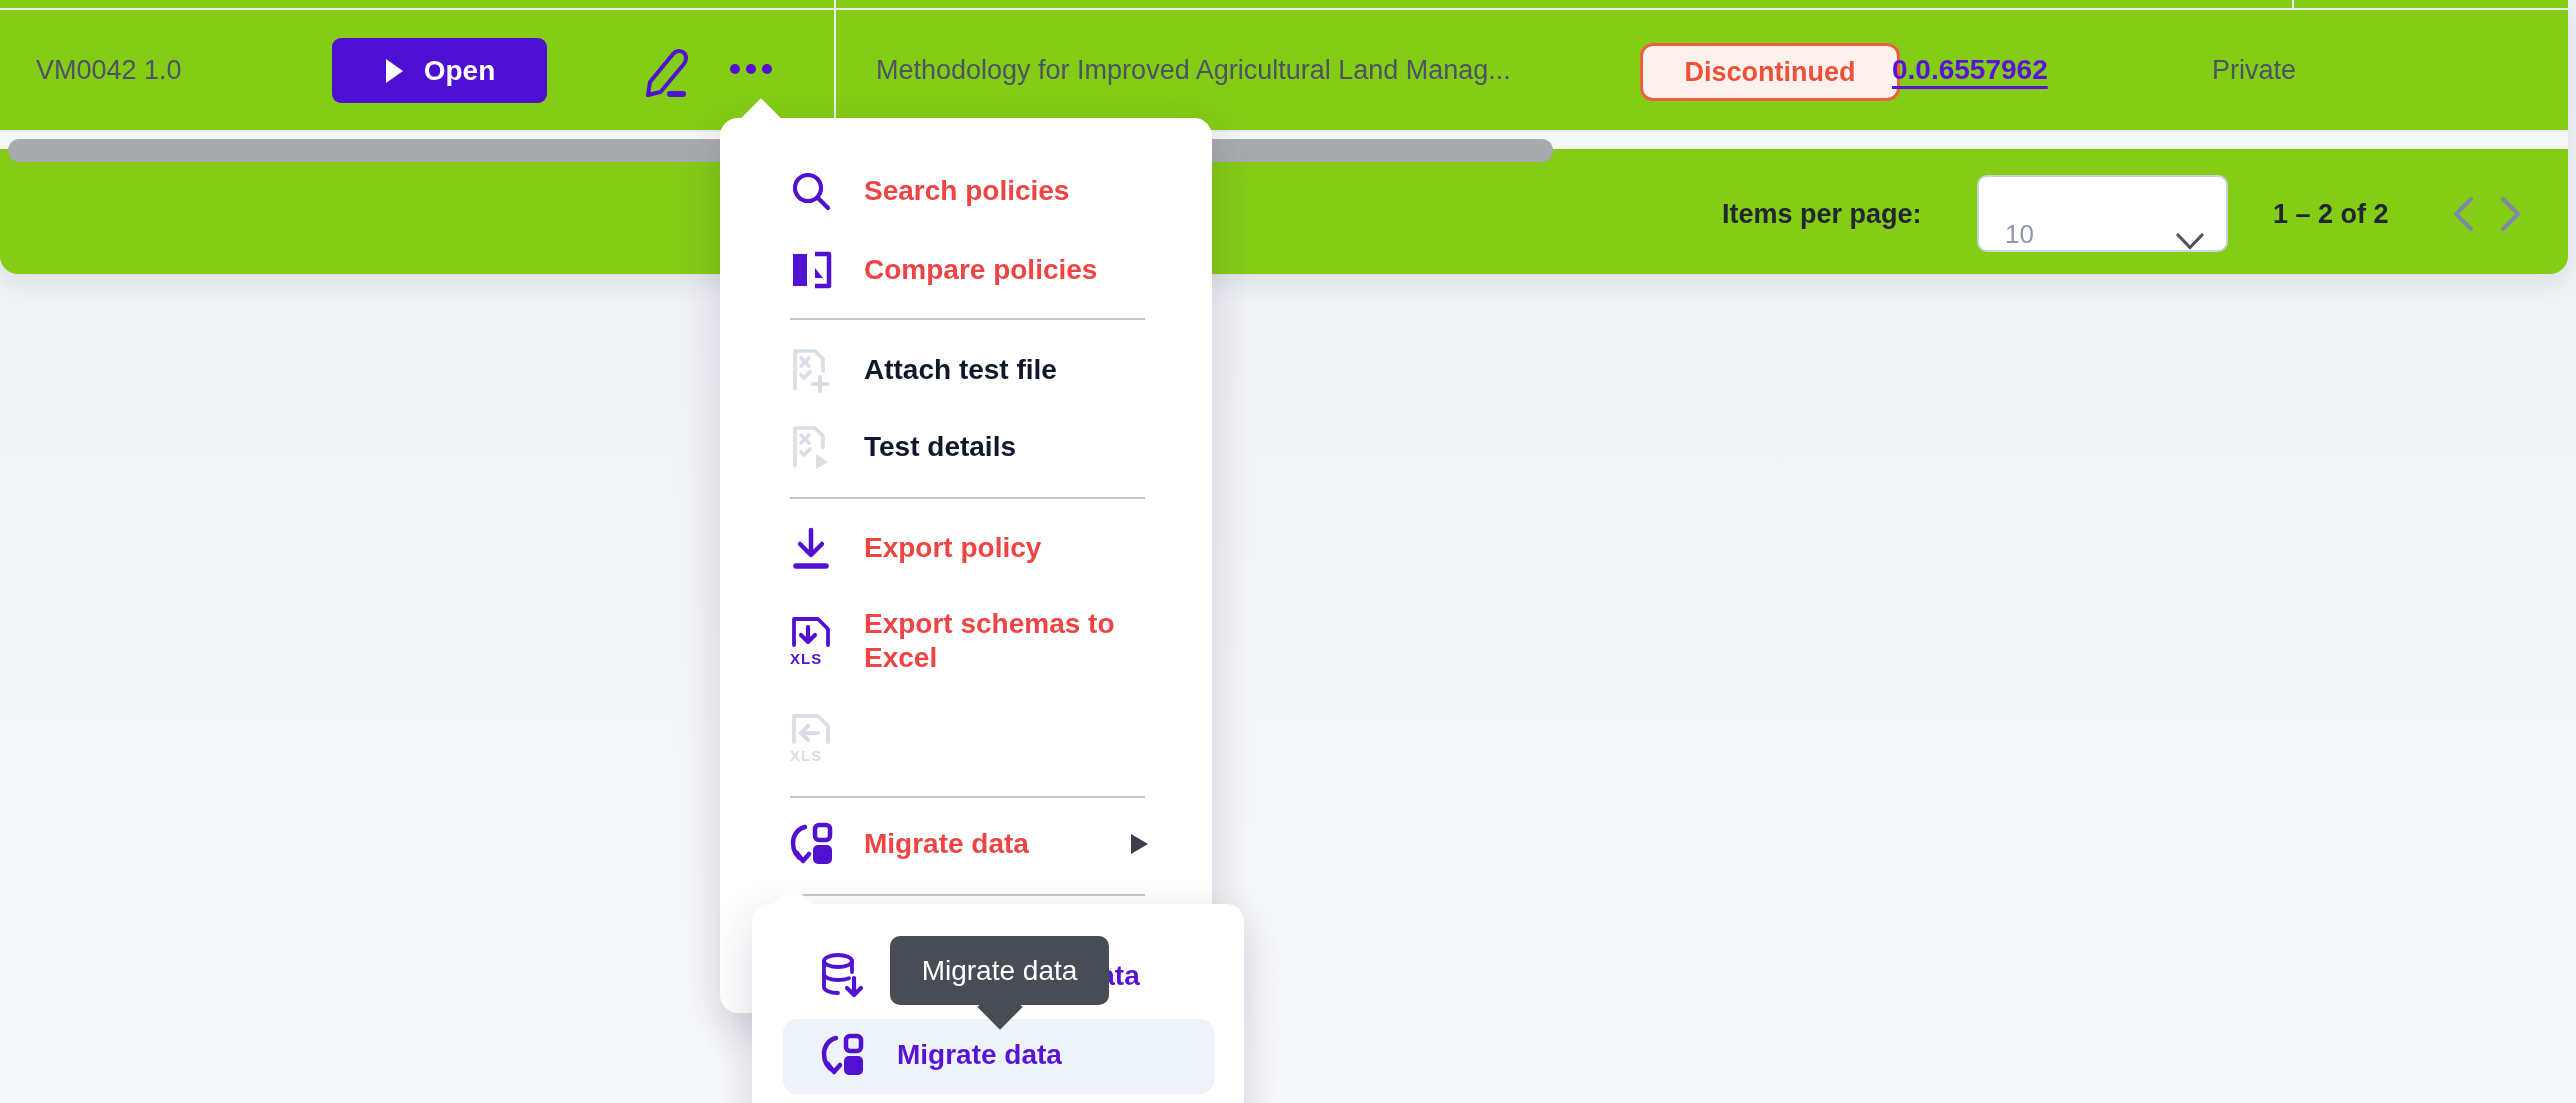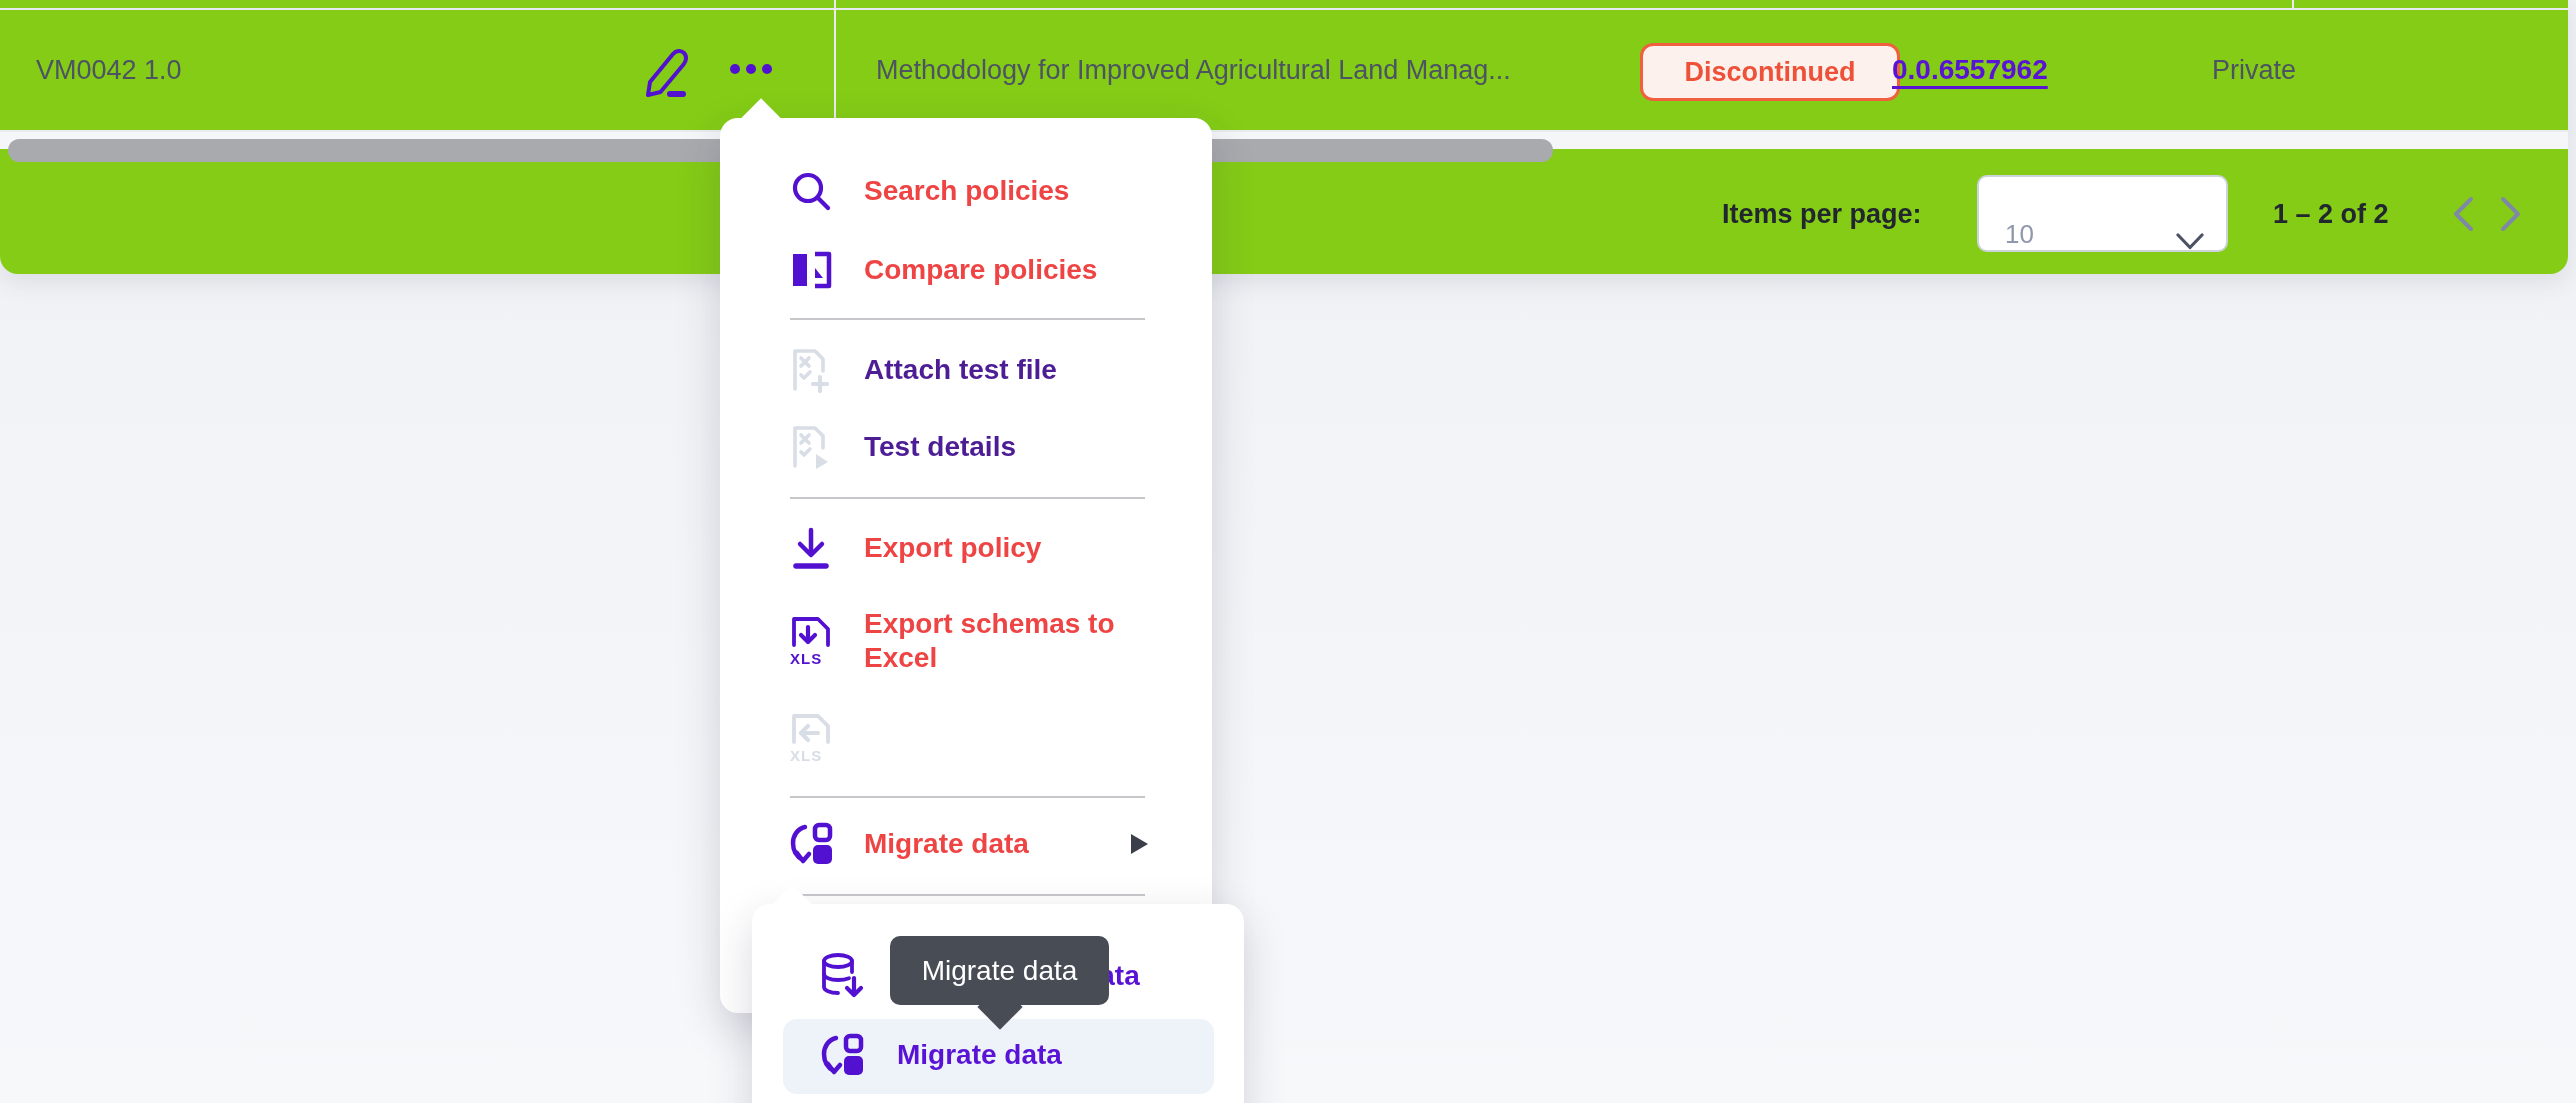--- a/index.html
+++ b/index.html
@@ -71,21 +71,21 @@
   .ptr-main { left:745px; top:105px; z-index:11; }
   .ptr-sub  { left:776px; top:891px; z-index:21; }
   .menu-item {
     position:absolute; left:788px; display:flex; align-items:center; gap:30px;
     height:63px; cursor:pointer; color:#5211d0; z-index:12;
   }
   .menu-item .ic { width:46px; height:46px; flex:0 0 46px; display:flex; align-items:center; justify-content:center; }
   .menu-item .lbl { font-size:28px; font-weight:600; color:#ef4444; line-height:34px; width:327px; white-space:normal; }
   .menu-item.two { height:67px; }
   .menu-item.disabled { cursor:default; color:#d8dde6; }
-  .menu-item.disabled .lbl { color:#4c1d95; }
+  .menu-item.disabled .lbl { color:#0f172a; }
   .menu-div { position:absolute; left:790px; width:355px; height:2px; background:#c6c7cb; z-index:12; }
   .caret-right {
     position:absolute; left:1131px; top:834px; width:0; height:0; z-index:12;
     border-left:17px solid #3a3f49; border-top:10px solid transparent; border-bottom:10px solid transparent;
   }
   .sub-item {
     position:absolute; left:819px; display:flex; align-items:center; gap:32px;
     height:63px; cursor:pointer; color:#5211d0; z-index:22;
   }
   .sub-item .ic { width:46px; height:46px; flex:0 0 46px; display:flex; align-items:center; justify-content:center; }
@@ -111,20 +111,28 @@
 <body>
 
 <div class="card">
   <div class="vline" style="left:834px;top:0;height:8px"></div>
   <div class="vline" style="left:2292px;top:0;height:8px"></div>
   <div class="hline" style="top:8px"></div>
   <div class="vline" style="left:834px;top:10px;height:120px"></div>
 
   <div class="cell-text" style="left:36px">VM0042 1.0</div>
 
+  <button class="open-btn">
+    <span>
+      <svg width="20" height="26" viewBox="0 0 20 26">
+          <path d="M2 1 L19 13 L2 25 Z" fill="#ffffff"></path>
+        </svg>
+    </span>
+    <span>Open</span>
+  </button>
 
   <div class="pencil">
     <svg width="50" height="52" viewBox="0 0 50 52" fill="none" stroke="currentColor" stroke-width="4" stroke-linecap="round" stroke-linejoin="round">
       <path d="M10 36 L33 8 C36 4.5 41 4 44 7 C47 10 46.5 15 43.5 18.5 L20.5 46 L8 49 Z"></path>
       <path d="M30 48 L43 48" stroke-width="6"></path>
     </svg>
   </div>
 
   <div class="dots">
     <i></i>

